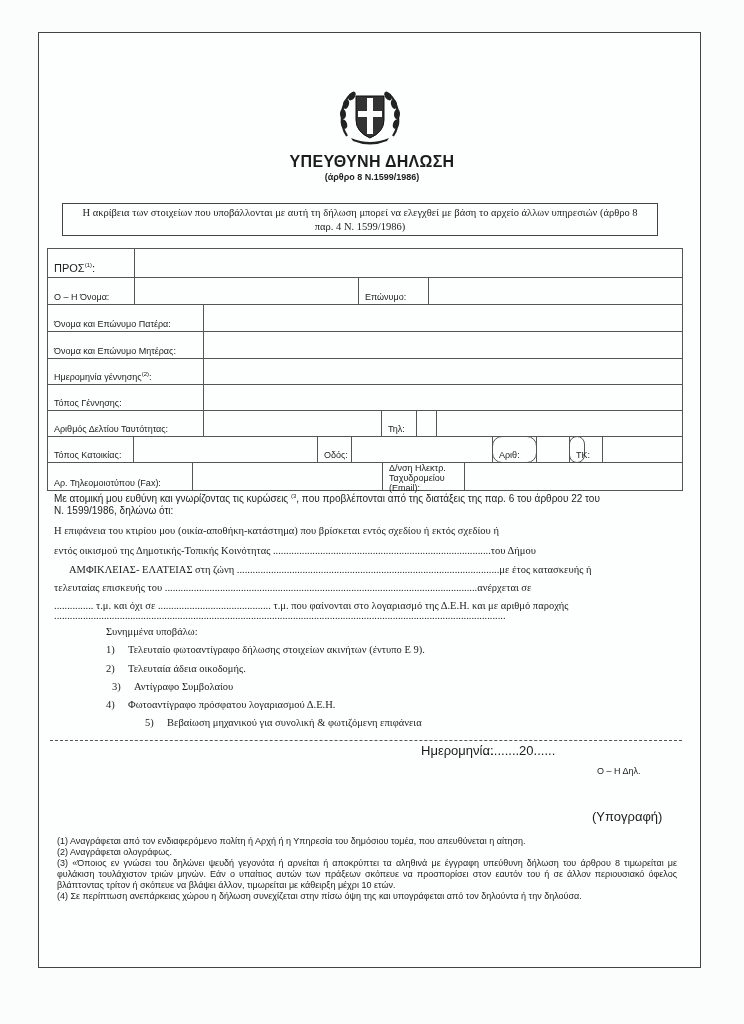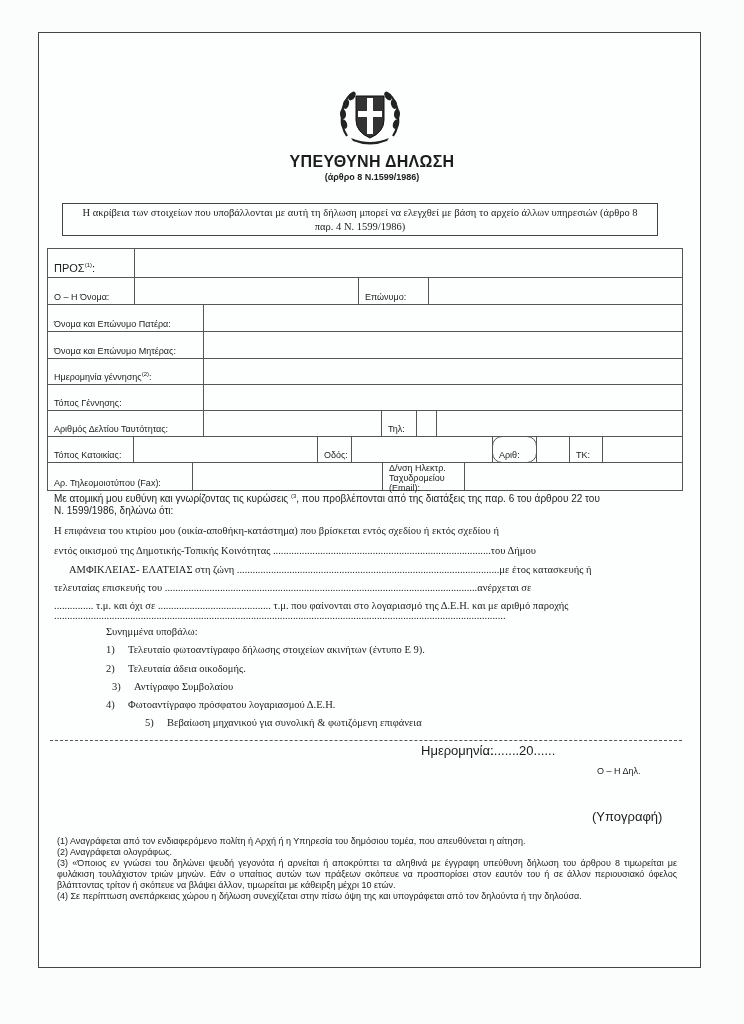--- a/index.html
+++ b/index.html
@@ -106,21 +106,21 @@
 </div>
 <div class="cell" style="left:133px;top:436px;width:185px;height:27px;"><span></span></div>
 <div class="cell" style="left:317px;top:436px;width:35px;height:27px;">
   <span class="lbl">Οδός:</span>
 </div>
 <div class="cell" style="left:351px;top:436px;width:142px;height:27px;"><span></span></div>
 <div class="cell" style="left:492px;top:436px;width:45px;height:27px;border-radius:10px;">
   <span class="lbl">Αριθ:</span>
 </div>
 <div class="cell" style="left:536px;top:436px;width:34px;height:27px;"><span></span></div>
-<div class="cell" style="left:569px;top:436px;width:34px;height:27px;">
+<div class="cell" style="left:569px;top:436px;width:16px;height:27px;border-radius:11px;">
   <span class="lbl">ΤΚ:</span>
 </div>
 <div class="cell" style="left:602px;top:436px;width:81px;height:27px;"><span></span></div>
 
 <div class="cell" style="left:47px;top:462px;width:146px;height:29px;">
   <span class="lbl">Αρ. Τηλεομοιοτύπου (Fax):</span>
 </div>
 <div class="cell" style="left:192px;top:462px;width:191px;height:29px;"><span></span></div>
 <div class="cell" style="left:382px;top:462px;width:83px;height:29px;">
   <span class="lbl top" style="top:0;">

